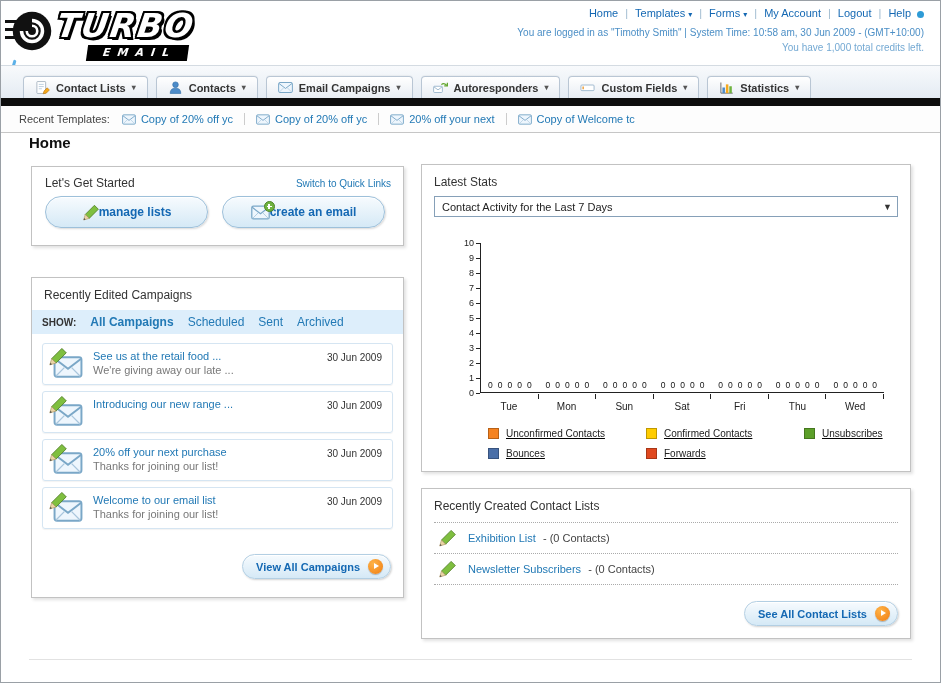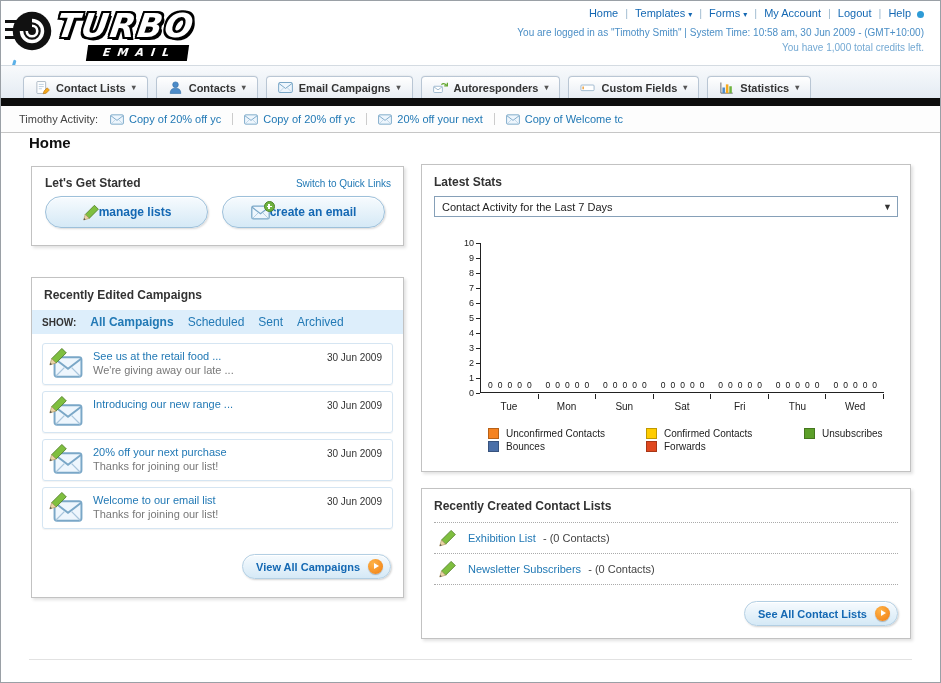--- a/index.html
+++ b/index.html
@@ -49,21 +49,21 @@
   .ra-label { margin-right:12px; }
   .ra-item { display:inline-flex; align-items:center; gap:5px; color:#2279B5; font-size:11px; padding-right:11px; }
   .ra-item + .ra-item { border-left:1px solid #ccc; padding-left:11px; }
   .ra-item .i { width:14px; height:11px; }
 
   
   .page-title { position:absolute; top:133px; left:28px; font-size:15px; font-weight:bold; color:#111; }
 
   
   .panel { position:absolute; background:#fff; border:1px solid #c2c2c2; box-shadow:2px 2px 3px rgba(0,0,0,0.12); }
-  .panel-title { font-size:12px; font-weight:bold; color:#333; }
+  .panel-title { font-size:12px; font-weight:normal; color:#333; }
 
   
   #get-started { left:30px; top:165px; width:373px; height:80px; }
   .gs-head { display:flex; justify-content:space-between; align-items:baseline; padding:9px 12px 3px 13px; }
   .gs-link { font-size:10px; color:#2279B5; }
   .gs-buttons { display:flex; gap:14px; padding:3px 13px 0 13px; }
   .gs-btn { width:163px; height:32px; border:1px solid #9dc0da; border-radius:16px;
     background:linear-gradient(#f7fbfe,#d5e9f6); color:#1468B3; font-weight:bold; font-size:12px;
     display:flex; align-items:center; justify-content:center; cursor:pointer;
     box-shadow:inset 0 1px 0 #fff, 1px 1px 2px rgba(0,0,0,0.15); font-family:"Liberation Sans", sans-serif; }
@@ -114,21 +114,21 @@
   .ytick { position:absolute; right:0; display:flex; align-items:center; gap:2px; height:10px; }
   .ytick span:first-child { display:inline-block; text-align:right; min-width:12px; }
   .ydash { display:inline-block; width:4px; height:1px; background:#222; }
   .chart-plot { width:404px; height:150px; border-left:1.5px solid #222; border-bottom:1.5px solid #222; display:flex; }
   .cgroup { flex:1; position:relative; }
   .cgroup::after { content:""; position:absolute; right:0; bottom:-7px; width:1px; height:5px; background:#222; }
   .cvals { position:absolute; bottom:2px; left:0; right:0; display:flex; justify-content:center; gap:5px; font-size:8.5px; color:#111; }
   .chart-x-labels { display:flex; width:404px; margin:8px 0 0 58px; }
   .cxlabel { flex:1; text-align:center; font-size:10px; color:#222; }
 
-  .legend { display:grid; grid-template-columns:158px 158px 158px; row-gap:2px; margin:16px 0 16px 66px; }
+  .legend { display:grid; grid-template-columns:158px 158px 158px; row-gap:9px; margin:16px 0 16px 66px;text-decoration:underline; }
   .legend-item { display:flex; align-items:center; gap:7px; font-size:10px; color:#222; }
   .legend-swatch { width:11px; height:11px; border:1px solid rgba(0,0,0,0.25); }
 
   
   #contact-lists { left:420px; top:487px; width:490px; height:151px; }
   .cl-title { padding:10px 12px 9px 12px; }
   .cl-list { margin:0 12px; border-top:1px dotted #ababab; }
   .cl-item { position:relative; padding:9px 6px 9px 34px; border-bottom:1px dotted #ababab; font-size:11px; }
   .cl-icon { position:absolute; left:4px; top:6px; width:18px; height:18px; }
   .cl-name { color:#2279B5; }
@@ -252,21 +252,21 @@
     <svg class="i">
         <use href="#sym-stats"></use>
       </svg>
     <span>Statistics</span>
     <span class="tab-caret"></span>
   </div>
 </nav>
 <div class="black-bar"></div>
 
 <div class="recent-activity">
-  <span class="ra-label">Timothy Activity:</span>
+  <span class="ra-label">Recent Templates:</span>
   <a class="ra-item">
     <svg class="i">
         <use href="#sym-envelope"></use>
       </svg>
     <span>Copy of 20% off yc</span>
   </a>
   <a class="ra-item">
     <svg class="i">
         <use href="#sym-envelope"></use>
       </svg>

